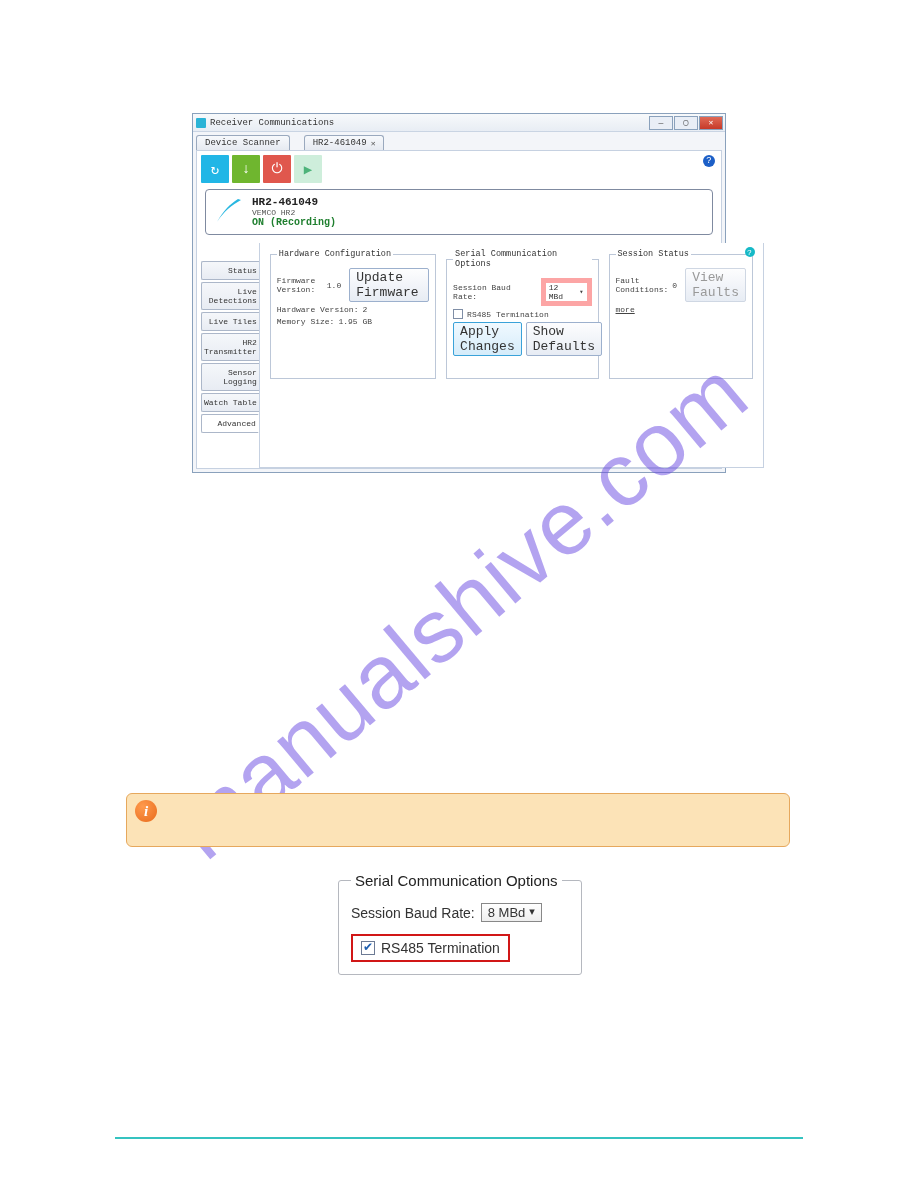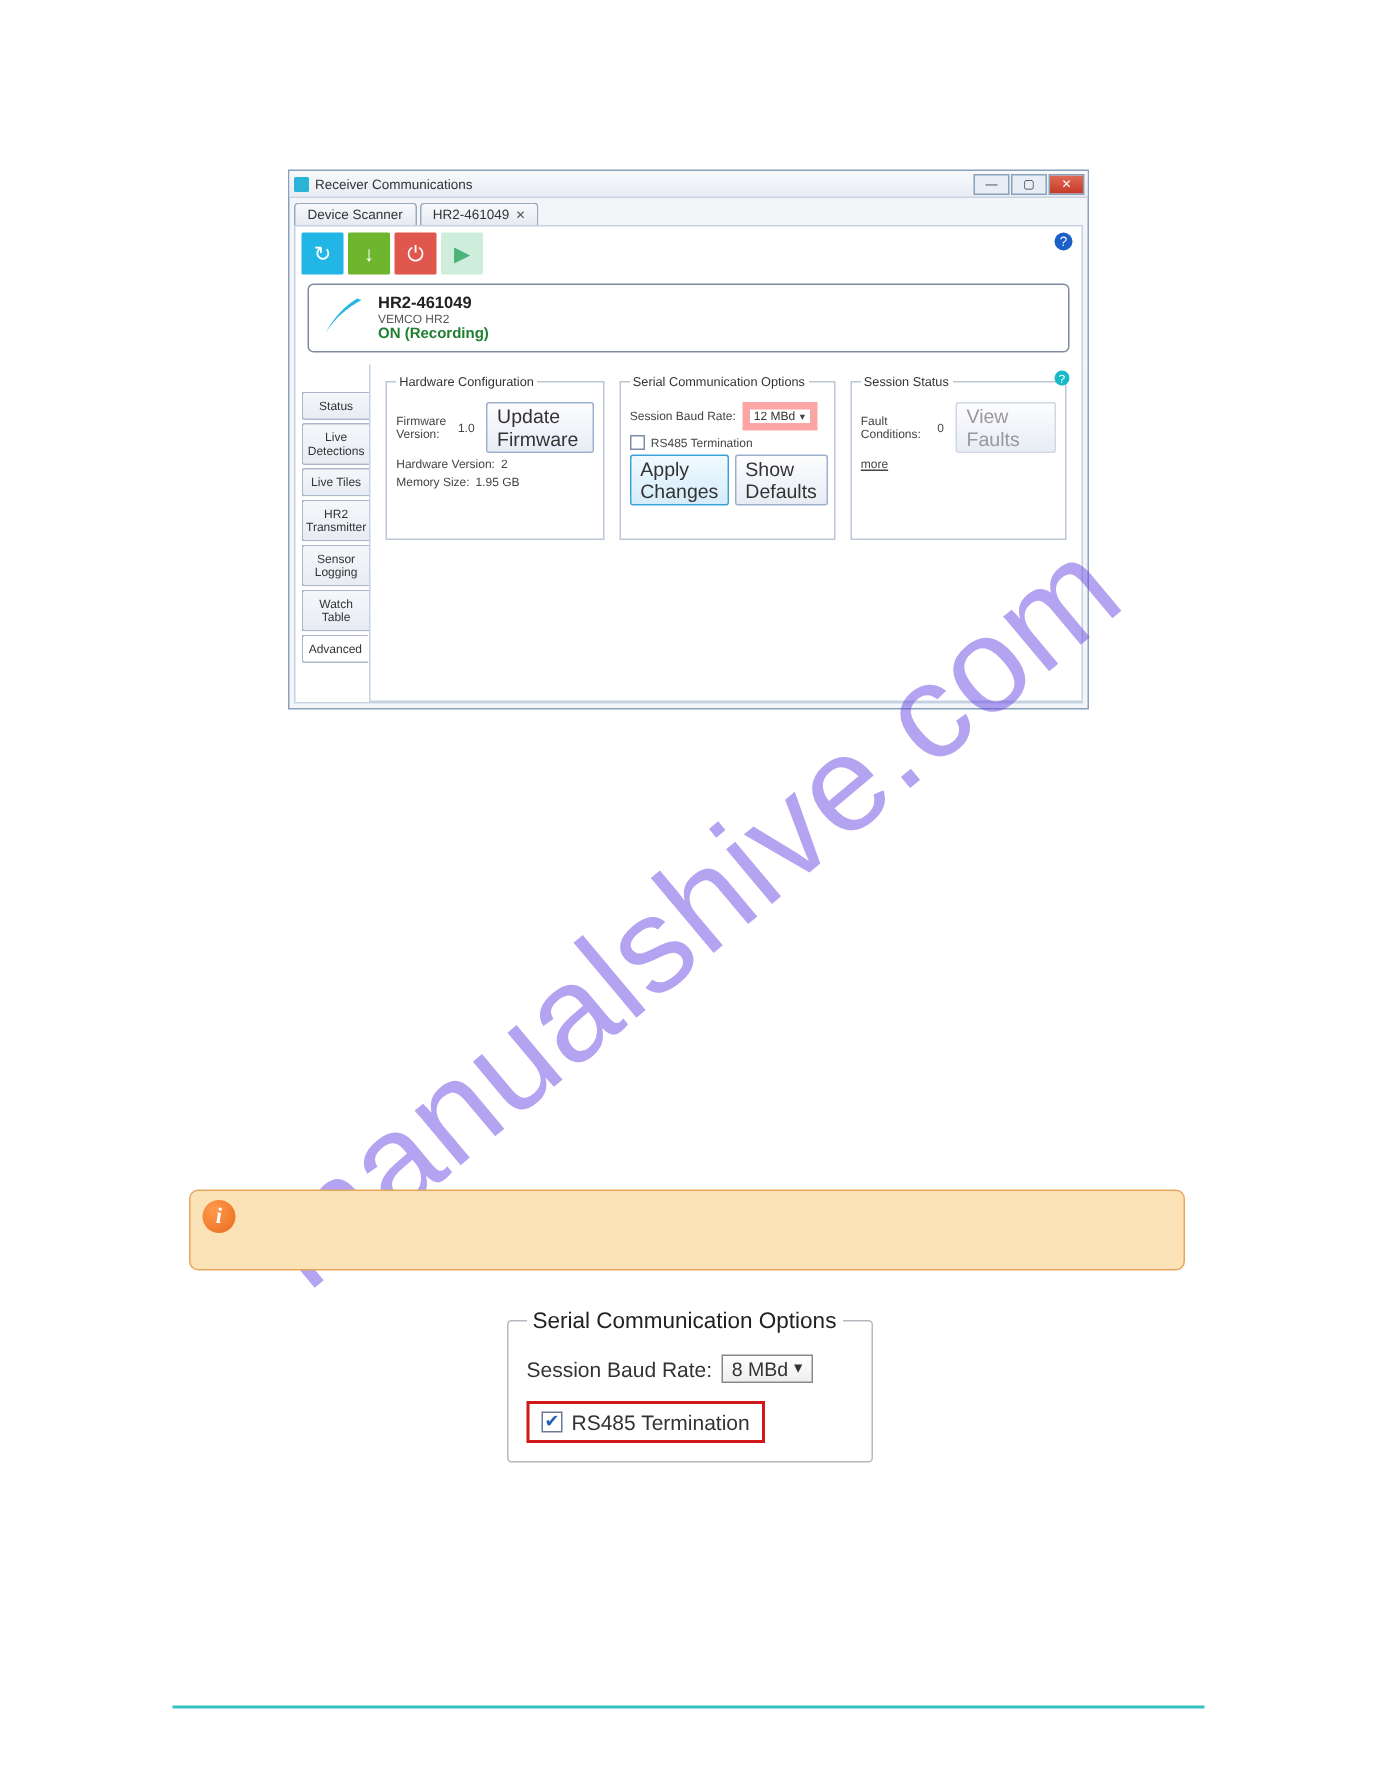--- a/index.html
+++ b/index.html
@@ -14,20 +14,21 @@
   .page { position: relative; width: 918px; height: 1188px; }
 
   
   .app-window {
     position: absolute;
     left: 192px; top: 113px;
     width: 532px;
     border: 1px solid #8aa1bc;
     background: #f3f5f9;
     font-size: 9px;
+    font-family: Liberation Mono, monospace;
   }
   .titlebar {
     display: flex;
     align-items: center;
     height: 17px;
     padding: 0 2px 0 3px;
     background: linear-gradient(#f7f9fb, #e8edf4);
     border-bottom: 1px solid #c9d4e3;
   }
   .titlebar .app-icon {
@@ -57,21 +58,21 @@
   .tabbar {
     display: flex;
     align-items: flex-end;
     padding: 3px 3px 0 3px;
   }
   .tab {
     border: 1px solid #9aa9be;
     border-bottom: none;
     border-radius: 3px 3px 0 0;
     padding: 2px 8px;
-    margin-right: 2px;
+    margin-right: 14px;
     background: linear-gradient(#f7f9fc,#e6eaf1);
     font-size: 9px;
     display: inline-flex;
     align-items: center;
     gap: 4px;
   }
   .tab .x { font-size: 8px; color: #555; }
 
   .content-area {
     border: 1px solid #c6d1e1;
@@ -130,21 +131,21 @@
     width: 64px;
     padding: 18px 0 0 4px;
     display:flex; flex-direction:column;
     gap: 2px;
   }
   .sidetab {
     border:1px solid #acb7c9;
     border-right:none;
     background: linear-gradient(#f5f7fa,#e8ecf3);
     font-size:8px;
-    text-align:center;
+    text-align:right;
     padding: 4px 2px;
     border-radius:2px 0 0 2px;
   }
   .sidetab.active { background:#fff; border-right:1px solid #fff; }
   .settings-pane {
     flex:1;
     border:1px solid #c6d1e1;
     border-top:none;
     border-left:1px solid #c6d1e1;
     background:#fff;

